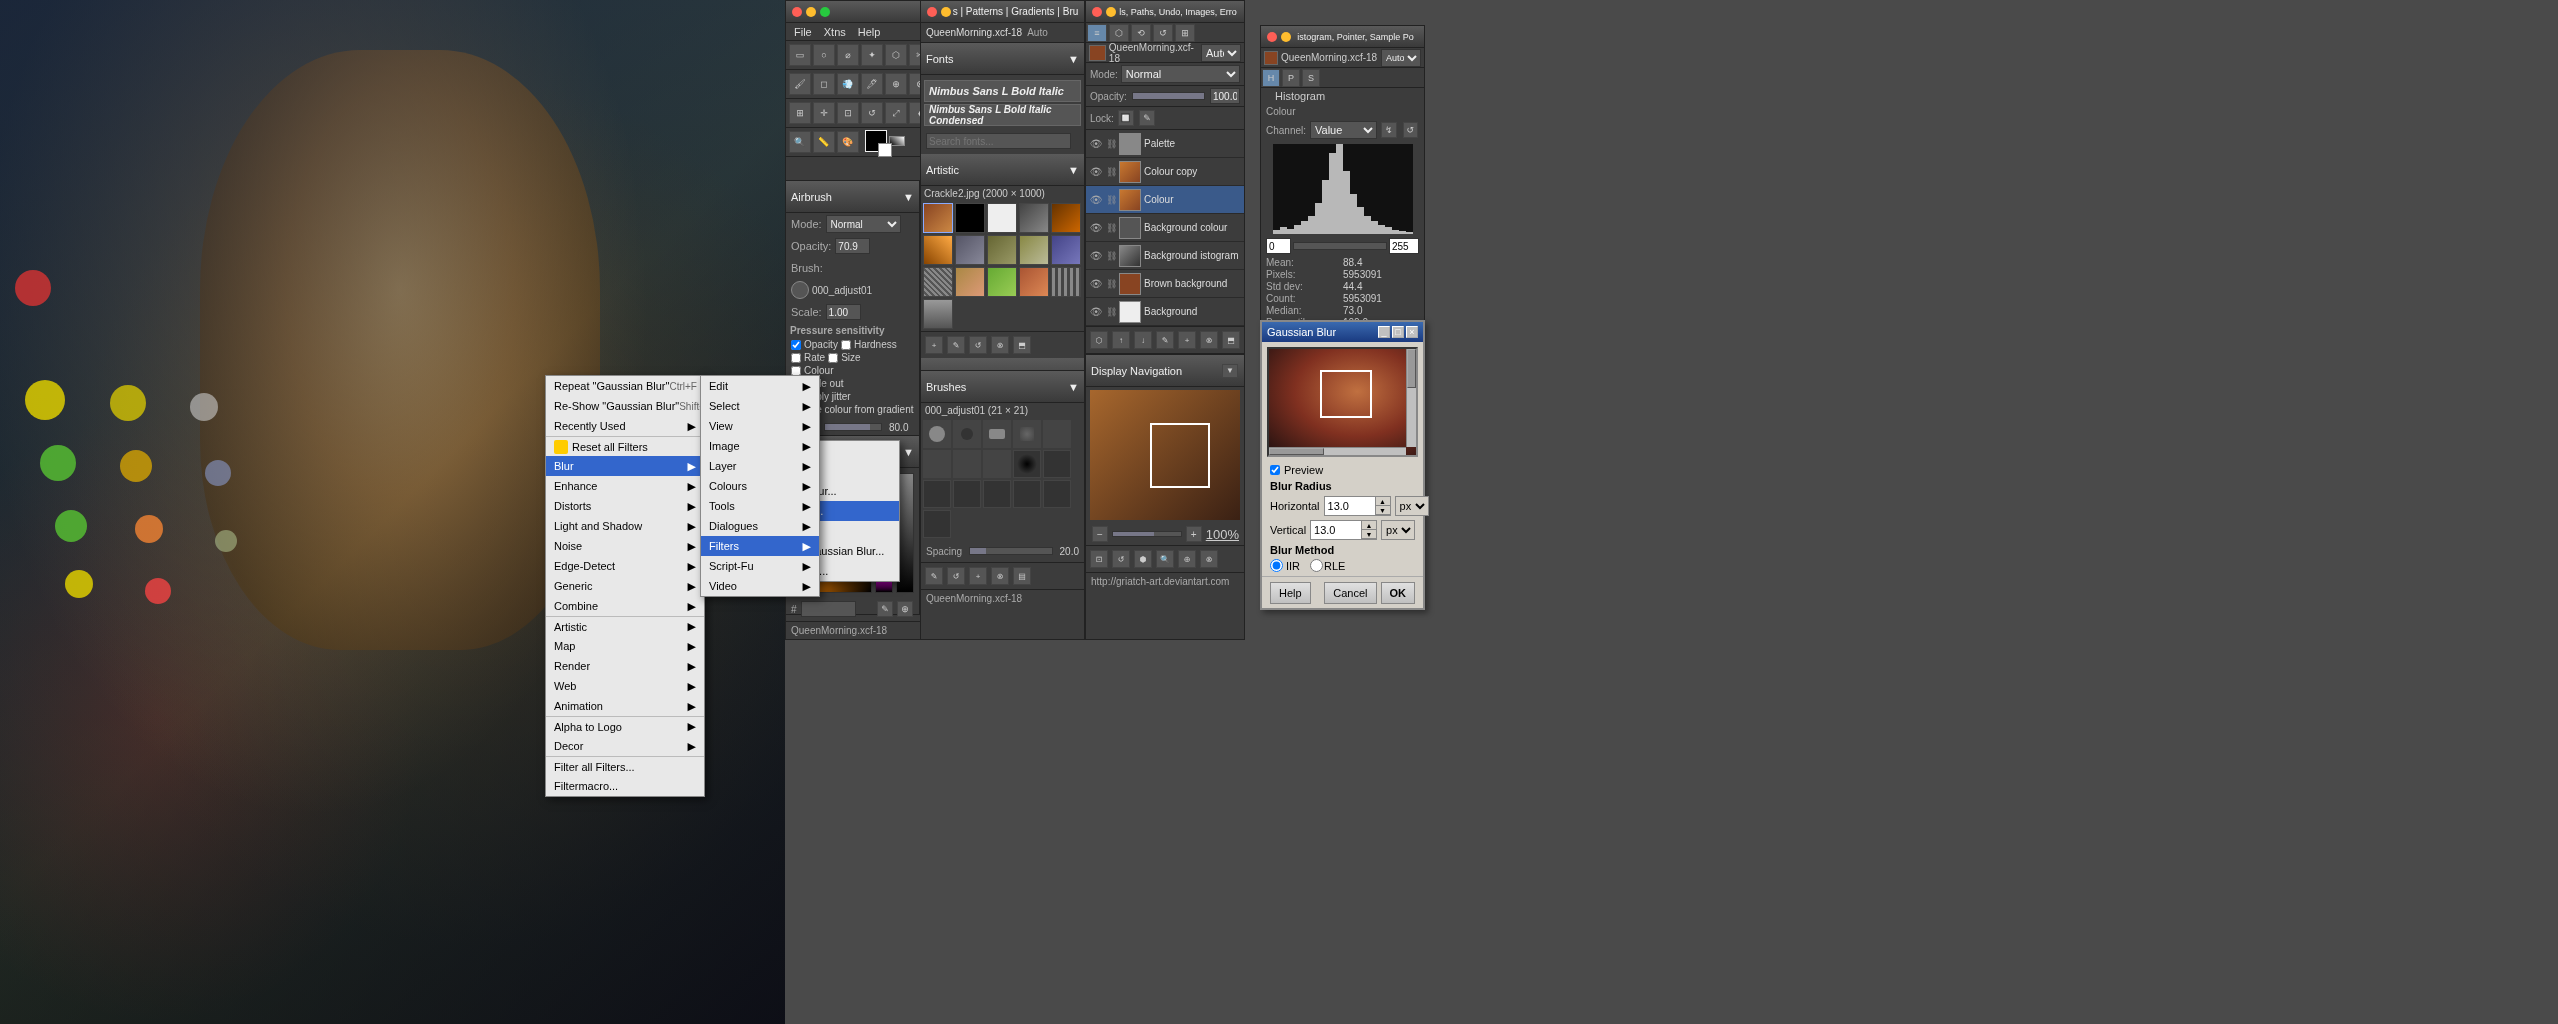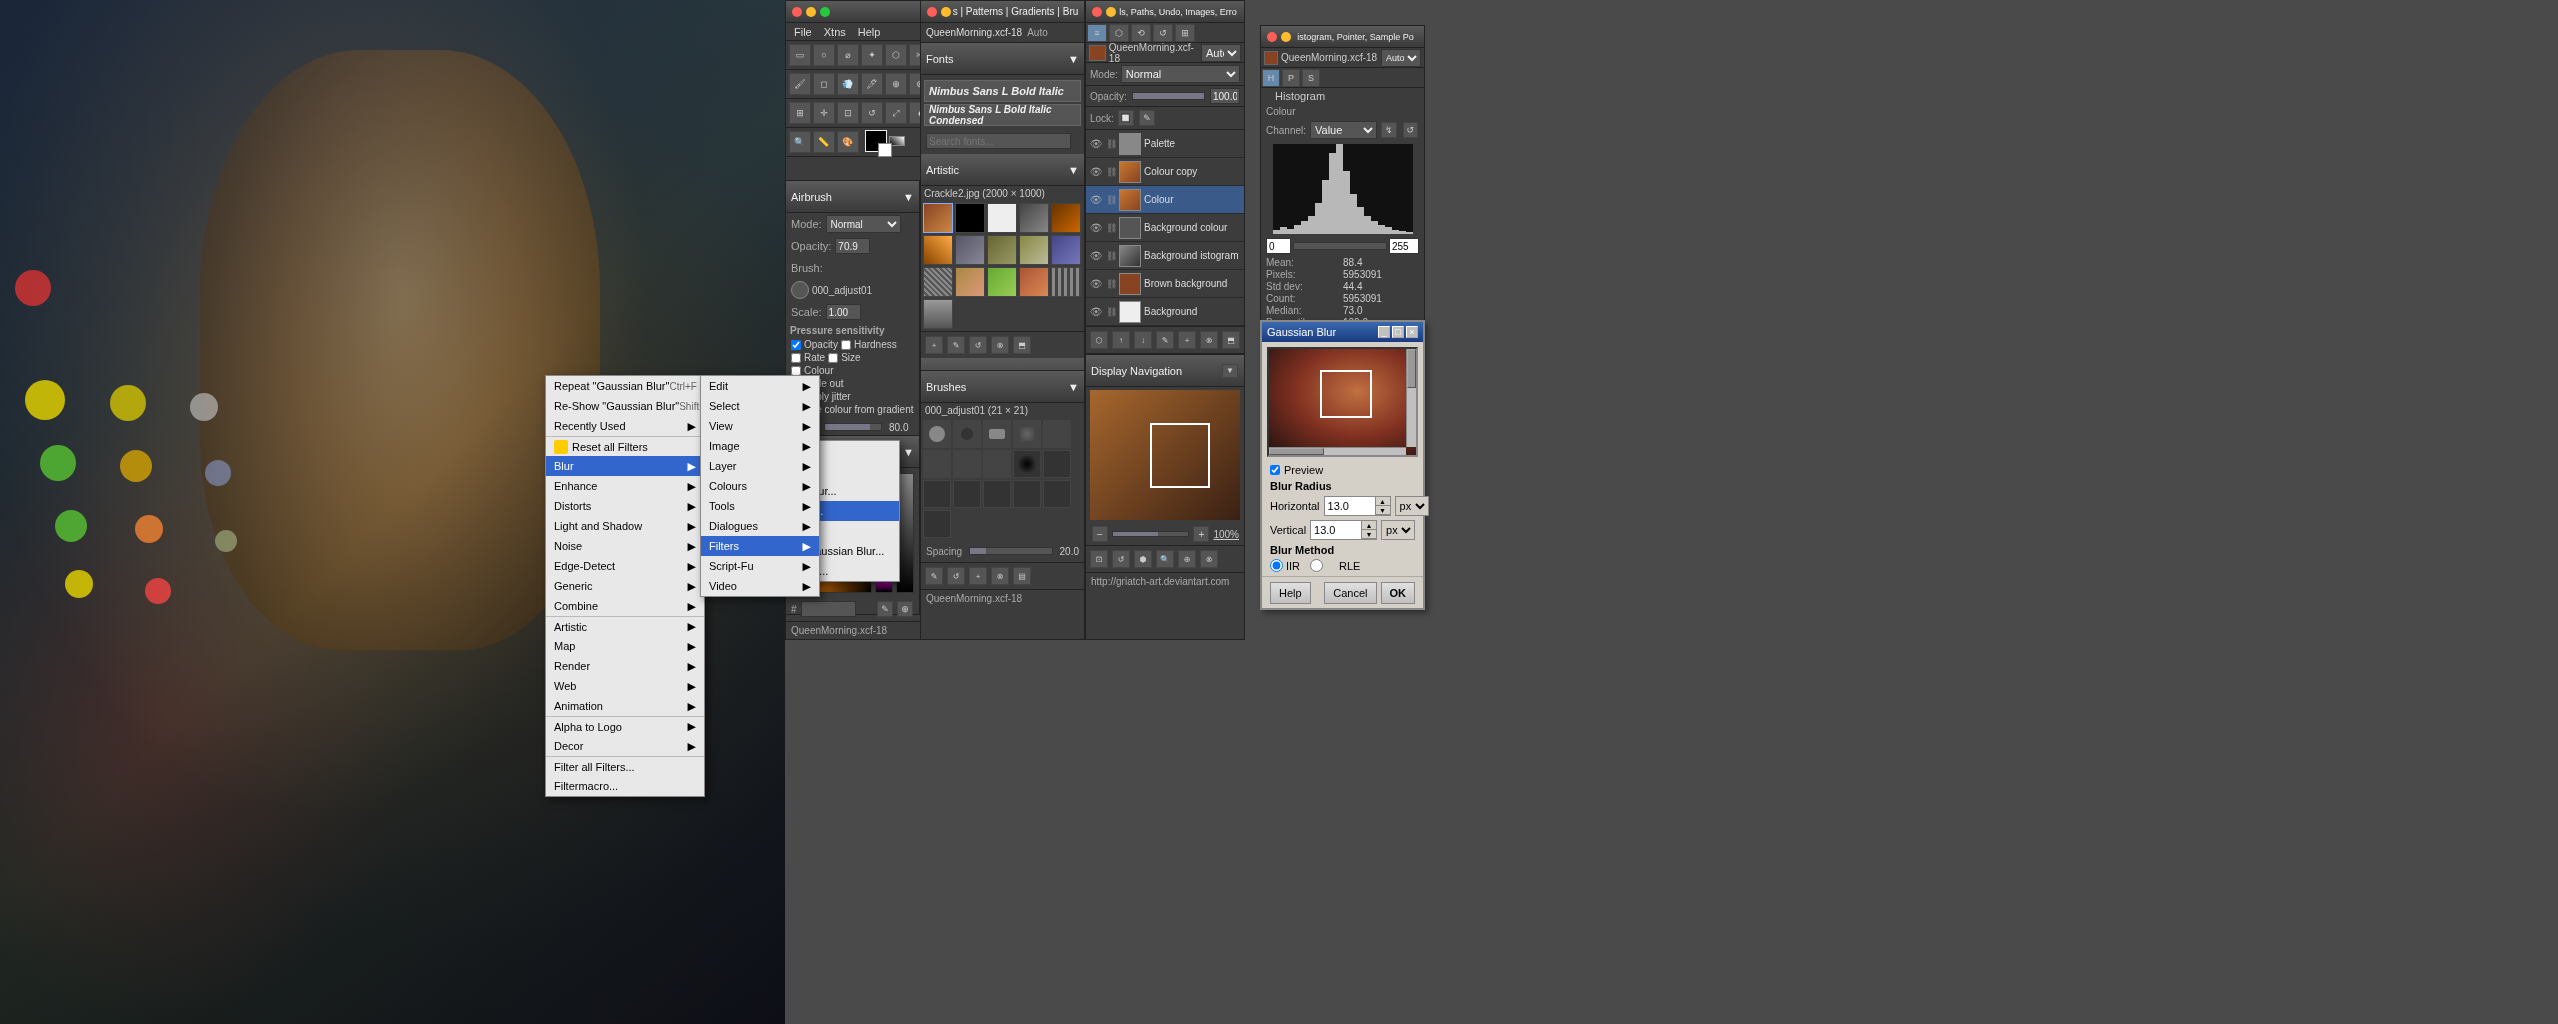--- a/index.html
+++ b/index.html
@@ -847,21 +847,21 @@
       <div style="position:absolute;inset:0;background:linear-gradient(135deg,#c87830,#402010);opacity:0.8;"></div>
 
       <div style="position:absolute;left:40%;top:25%;width:40%;height:50%;border:2px solid #fff;"></div>
     </div>
     <div style="padding:2px 5px;display:flex;align-items:center;gap:3px;">
       <div class="tool-btn" style="width:16px;height:16px;font-size:10px;">−</div>
       <div style="flex:1;height:6px;background:#555;border:1px solid #333;">
         <div style="width:60%;height:100%;background:#778;"></div>
       </div>
       <div class="tool-btn" style="width:16px;height:16px;font-size:10px;">+</div>
-      <span style="font-size:10px;color:#ccc;text-decoration:underline;">100%</span>
+      <span style="font-size:13px;color:#ccc;text-decoration:underline;">100%</span>
     </div>
 
     <div style="display:flex;padding:3px;gap:2px;border-top:1px solid #222;">
       <div class="tool-btn" style="width:18px;height:18px;font-size:8px;">⊡</div>
       <div class="tool-btn" style="width:18px;height:18px;font-size:8px;">↺</div>
       <div class="tool-btn" style="width:18px;height:18px;font-size:8px;">⬢</div>
       <div class="tool-btn" style="width:18px;height:18px;font-size:8px;">🔍</div>
       <div class="tool-btn" style="width:18px;height:18px;font-size:8px;">⊕</div>
       <div class="tool-btn" style="width:18px;height:18px;font-size:8px;">⊗</div>
     </div>
@@ -1019,21 +1019,21 @@
   </div>
 
   <div style="padding:2px 8px;font-size:11px;font-weight:bold;">
     <span>Blur Method</span>
   </div>
   <div style="padding:1px 8px;display:flex;align-items:center;gap:10px;">
     <div style="display:flex;align-items:center;gap:3px;">
       <input type="radio" name="blur-method" checked="" style="">
       <span style="font-size:11px;">IIR</span>
     </div>
-    <div style="display:flex;align-items:center;gap:16px;">
+    <div style="display:flex;align-items:center;gap:1px;">
       <input type="radio" name="blur-method" style="">
       <span style="font-size:11px;">RLE</span>
     </div>
   </div>
 
   <div style="padding:5px 8px;display:flex;justify-content:space-between;gap:4px;border-top:1px solid #aaa;margin-top:3px;">
     <button class="gimp-button">Help</button>
     <div style="display:flex;gap:4px;">
       <button class="gimp-button">Cancel</button>
       <button class="gimp-button" style="font-weight:bold;">OK</button>

